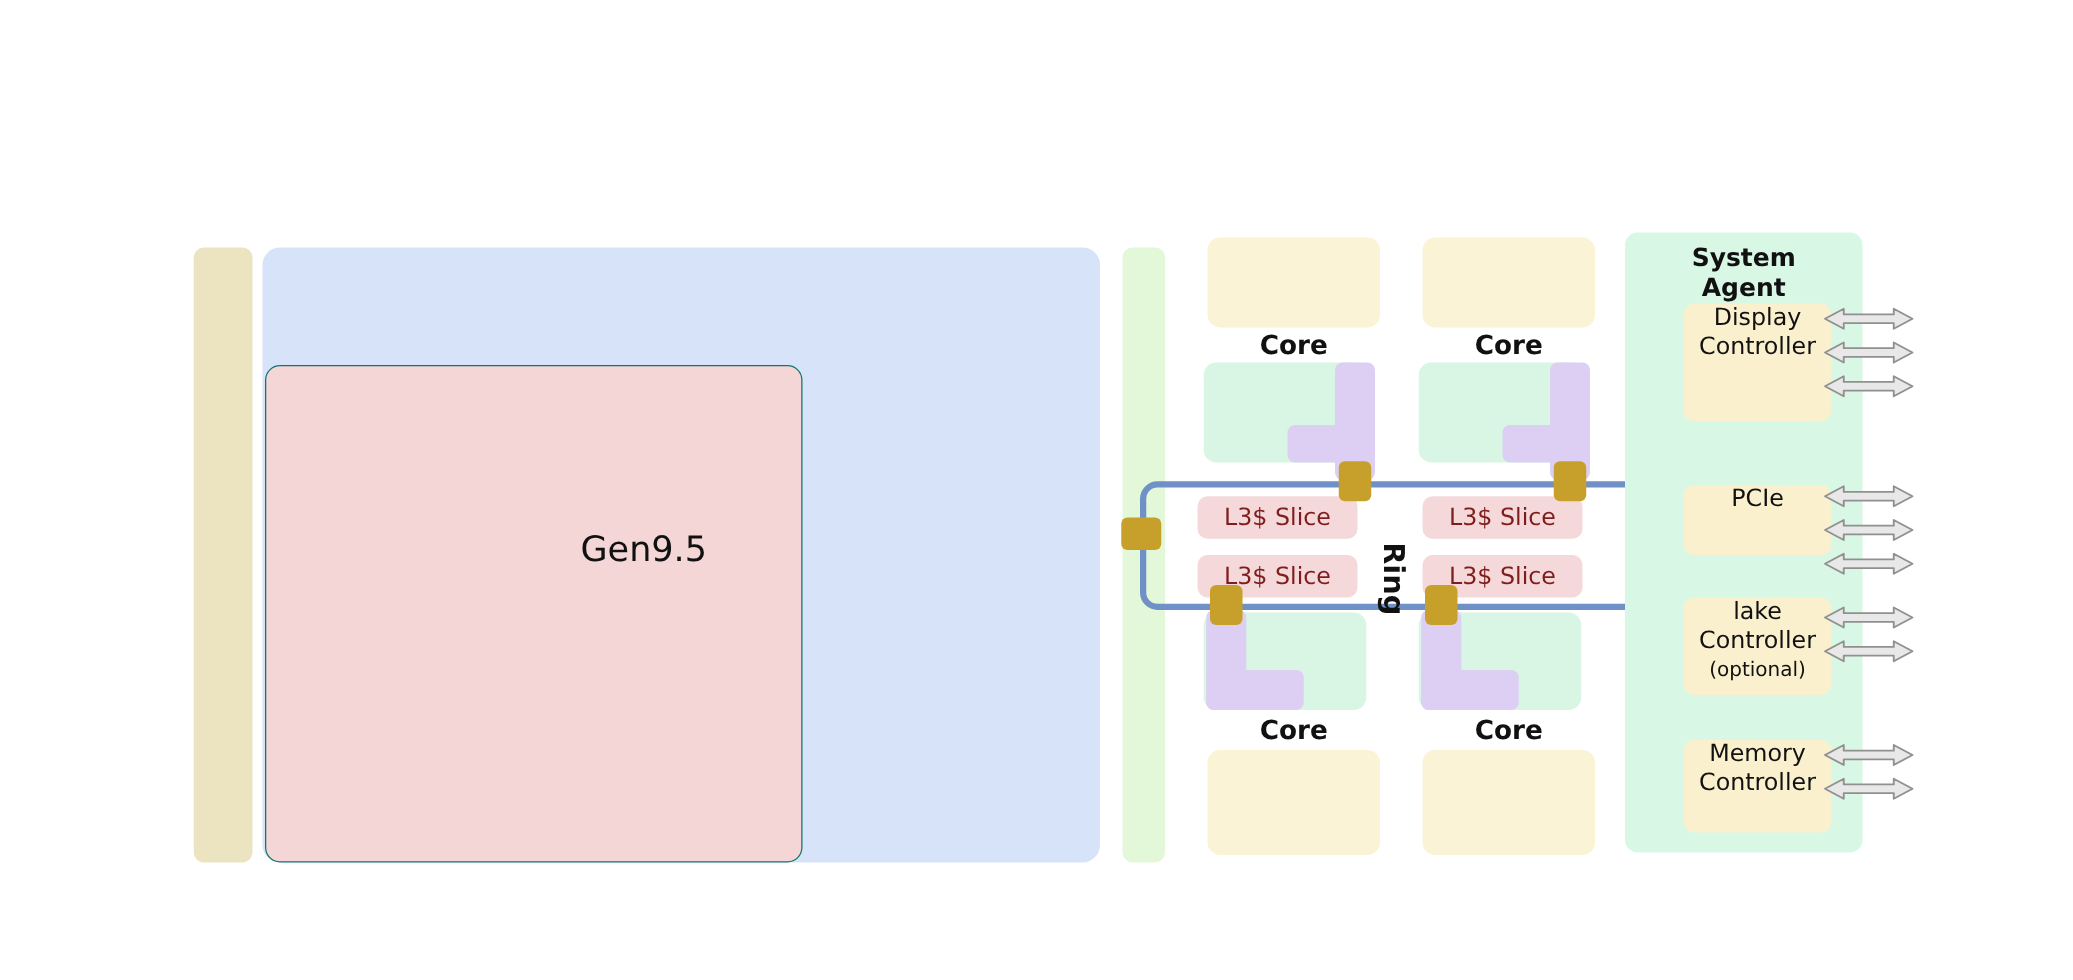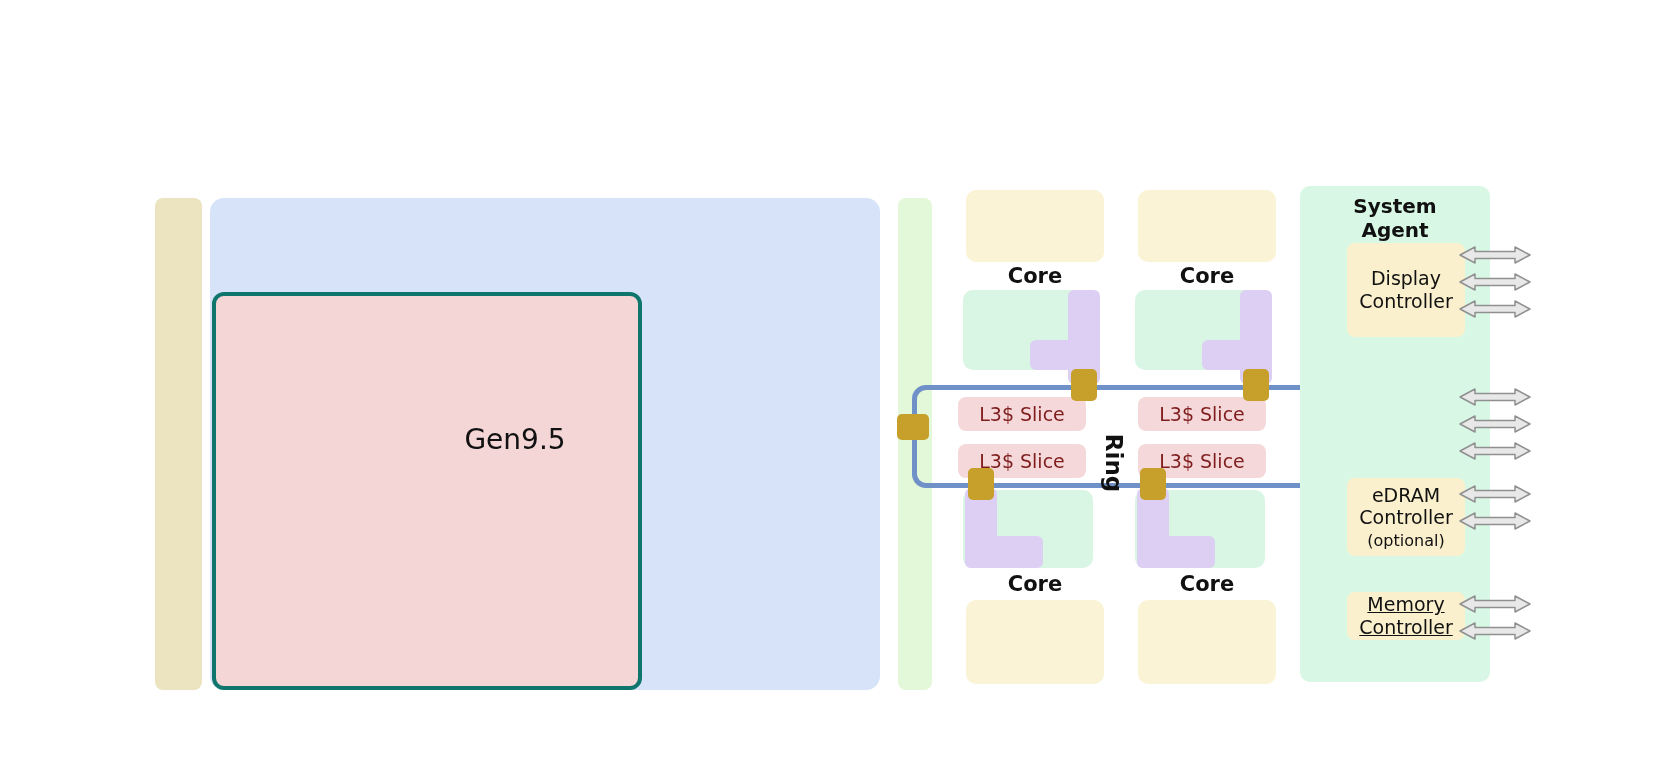--- a/index.html
+++ b/index.html
@@ -8,21 +8,21 @@
   .page { position:relative; width:1658px; height:784px; background:#fff; overflow:hidden; }
   .abs { position:absolute; }
 
   .title { position:absolute; left:22px; top:2px; font-family:"Liberation Sans",sans-serif;
            font-size:72px; font-weight:400; color:#000; letter-spacing:-1px; }
 
   
   .beige-bar  { left:155px; top:198px; width:47px;  height:492px; background:var(--tan-bar,#ece3c1);  border-radius:8px; }
   .blue-region{ left:210px; top:198px; width:670px; height:492px; background:var(--blue-block,#d7e3f8); border-radius:14px; }
   .gpu-block  { left:212px; top:292px; width:430px; height:398px; background:var(--gpu-pink,#f5d6d6);
-                border:4px solid #0f766e; border-radius:12px; display:flex; align-items:center; justify-content:center; }
+                border:1px solid #0f766e; border-radius:12px; display:flex; align-items:center; justify-content:center; }
   .gpu-label  { font-size:28px; color:#111; transform:translate(88px,-52px); }
   .green-bar  { left:898px; top:198px; width:34px; height:492px; background:var(--green-bar,#e3f7d9); border-radius:8px; }
 
   
   .core-body  { background:var(--core-cream,#fbf3d5); border-radius:10px; }
   .core-cache { background:var(--core-mint,#d8f6e3);  border-radius:10px; }
   .core-arm   { background:var(--core-purple,#dccff3); border-radius:6px; }
   .core-label { text-align:center; font-weight:bold; font-size:21px; color:#111; }
 
   
@@ -32,22 +32,22 @@
                 font-size:23px; color:#111; transform:rotate(90deg); }
   .ring-stop  { background:var(--gold,#c6a02b); border-radius:5px; }
   .l3         { background:var(--l3-pink,#f5d8da); border-radius:8px; display:flex; align-items:center;
                 justify-content:center; font-size:19px; color:#7f1d1d; }
 
   
   .sa       { left:1300px; top:186px; width:190px; height:496px; background:var(--sa-mint,#d8f8e5); border-radius:10px; }
   .sa-title { width:110px; margin:8px auto 13px; text-align:center; font-weight:bold; font-size:20px;
               line-height:1.2; color:#111; }
   .sa-box   { background:var(--sa-cream,#faf0cd); border-radius:8px; display:flex; flex-direction:column;
-              align-items:center; justify-content:center; text-align:center; font-size:19px; line-height:1.2;
-              color:#111; padding:20px; }
+              align-items:center; text-align:center; font-size:19px; line-height:1.2;
+              color:#111; padding:0; }
   .sa-box .sub { font-size:16px; margin-top:2px; }
 
   .arrow-group { display:flex; flex-direction:column; gap:7px; }
   .arrow-icon path { fill:var(--arrow-fill,#e8e8e8); stroke:var(--arrow-stroke,#909090);
                      stroke-width:1.5; stroke-linejoin:round; }
 </style>
 </head>
 <body>
 
 <div class="page">
@@ -99,25 +99,28 @@
   <div class="abs ring-stop" style="left:897px;top:414px;width:32px;height:26px;"></div>
   <div class="abs ring-stop" style="left:1305px;top:414px;width:32px;height:26px;"></div>
 
   <div class="abs sa">
     <div class="sa-title">System Agent</div>
   </div>
 
   <div class="abs sa-box" style="left:1347px;top:243px;width:118px;height:94px;">
     <div>Display Controller</div>
   </div>
+  <div class="abs sa-box" style="left:1347px;top:388px;width:118px;height:56px;">
+    <div>PCIe</div>
+  </div>
   <div class="abs sa-box" style="left:1347px;top:478px;width:118px;height:78px;">
-    <div>eDRAM Controller</div>
+    <div>lake Controller</div>
     <div class="sub">(optional)</div>
   </div>
-  <div class="abs sa-box" style="left:1347px;top:592px;width:118px;height:48px;text-decoration:underline;">
+  <div class="abs sa-box" style="left:1347px;top:592px;width:118px;height:74px;">
     <div>Memory Controller</div>
   </div>
 
   <div class="abs arrow-group" style="left:1458px;top:245px;">
     <svg class="arrow-icon" width="74" height="20" viewBox="0 0 74 20">
         <path d="M2 10 L17 2 L17 6.5 L57 6.5 L57 2 L72 10 L57 18 L57 13.5 L17 13.5 L17 18 Z"></path>
       </svg>
     <svg class="arrow-icon" width="74" height="20" viewBox="0 0 74 20">
         <path d="M2 10 L17 2 L17 6.5 L57 6.5 L57 2 L72 10 L57 18 L57 13.5 L17 13.5 L17 18 Z"></path>
       </svg>

